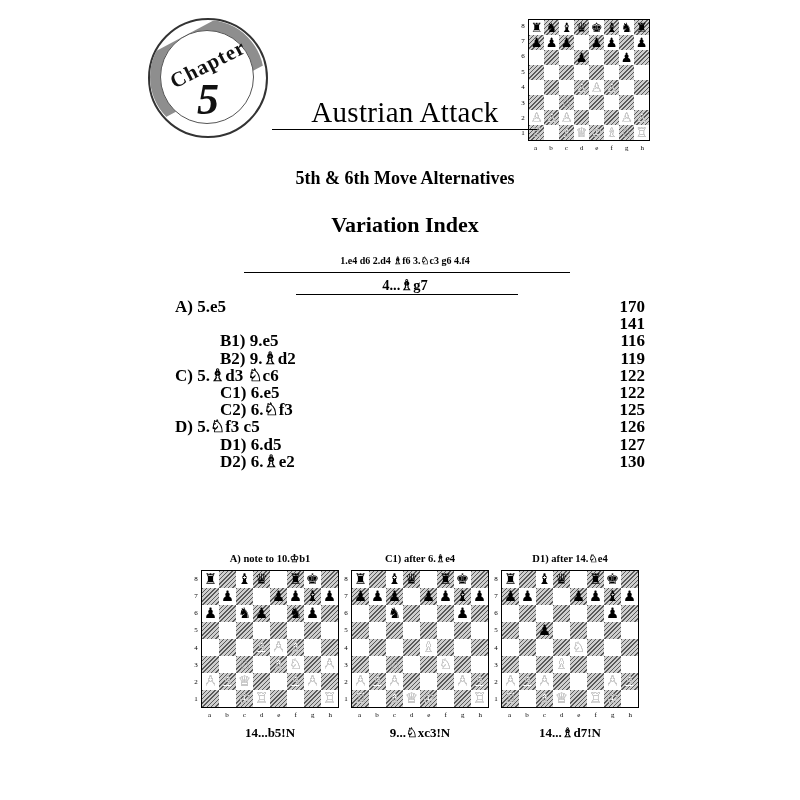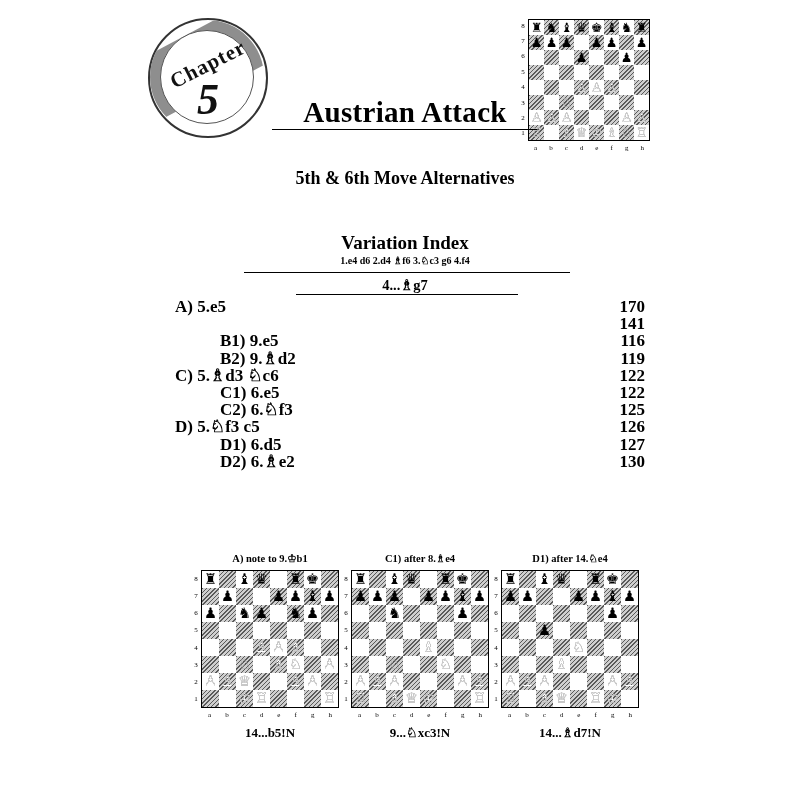--- a/index.html
+++ b/index.html
@@ -85,21 +85,21 @@
   }
 
   
   .title-main {
     position: absolute;
     left: 260px;
     top: 96px;
     width: 290px;
     text-align: center;
     font-size: 29px;
-    font-weight: bold;
+    font-weight: normal;
     letter-spacing: 0.3px;
   }
   .title-rule {
     position: absolute;
     left: 272px;
     top: 129px;
     width: 265px;
     border-bottom: 1.6px solid #000;
   }
   .title-sub {
@@ -110,23 +110,22 @@
     text-align: center;
     font-size: 18px;
     font-weight: bold;
   }
   .title-index {
     position: absolute;
     left: 280px;
     top: 212px;
     width: 250px;
     text-align: center;
-    font-size: 19px;
+    font-size: 22px;
     font-weight: bold;
-    margin-top: 20px;
   }
 
   
   .moves-head {
     position: absolute;
     left: 240px;
     top: 255px;
     width: 330px;
     text-align: center;
     font-size: 10px;
@@ -459,21 +458,21 @@
     <div class="index-row ind-1"><span class="lbl">B2) 9.♗d2</span><span class="pg">119</span></div>
     <div class="index-row ind-0"><span class="lbl">C) 5.♗d3 ♘c6</span><span class="pg">122</span></div>
     <div class="index-row ind-1"><span class="lbl">C1) 6.e5</span><span class="pg">122</span></div>
     <div class="index-row ind-1"><span class="lbl">C2) 6.♘f3</span><span class="pg">125</span></div>
     <div class="index-row ind-0"><span class="lbl">D) 5.♘f3 c5</span><span class="pg">126</span></div>
     <div class="index-row ind-1"><span class="lbl">D1) 6.d5</span><span class="pg">127</span></div>
     <div class="index-row ind-1"><span class="lbl">D2) 6.♗e2</span><span class="pg">130</span></div>
   </div>
 
 <div class="diagrams">
-    <div class="diagram" style="left: 180px; top: 0px;"><div class="cap-top">A) note to 9.♔b1</div><div class="board-wrap"><div class="board db"><div class="grid">
+    <div class="diagram" style="left: 180px; top: 0px;"><div class="cap-top">A) note to 10.♔b1</div><div class="board-wrap"><div class="board db"><div class="grid">
             <div class="sq light">
               <span class="pc b">♜</span>
             </div>
             <div class="sq dark"></div>
             <div class="sq light">
               <span class="pc b">♝</span>
             </div>
             <div class="sq dark">
               <span class="pc b">♛</span>
             </div>
@@ -603,21 +602,21 @@
         </div><div class="file-labels">
           <span>a</span>
           <span>b</span>
           <span>c</span>
           <span>d</span>
           <span>e</span>
           <span>f</span>
           <span>g</span>
           <span>h</span>
         </div></div><div class="cap-bottom">14...b5!N</div></div>
-    <div class="diagram" style="left: 330px; top: 0px;"><div class="cap-top">C1) after 8.♗e4</div><div class="board-wrap"><div class="board db"><div class="grid">
+    <div class="diagram" style="left: 330px; top: 0px;"><div class="cap-top">C1) after 6.♗e4</div><div class="board-wrap"><div class="board db"><div class="grid">
             <div class="sq light">
               <span class="pc b">♜</span>
             </div>
             <div class="sq dark"></div>
             <div class="sq light">
               <span class="pc b">♝</span>
             </div>
             <div class="sq dark">
               <span class="pc b">♛</span>
             </div>

